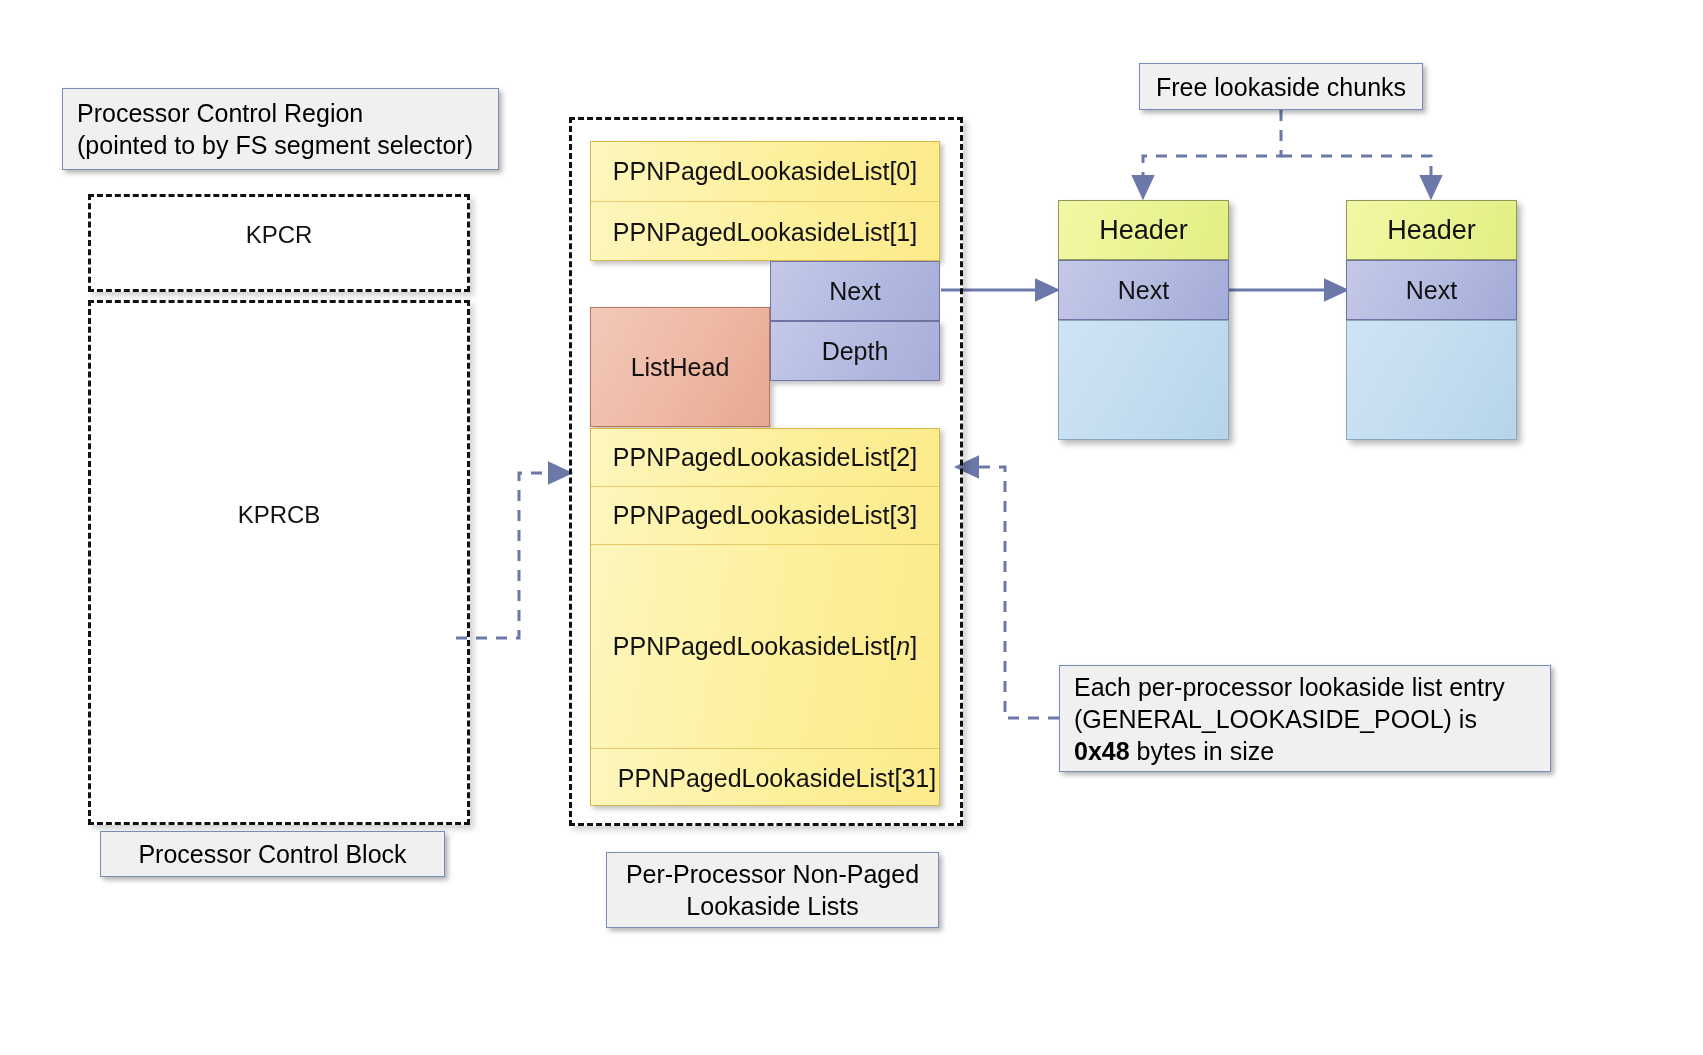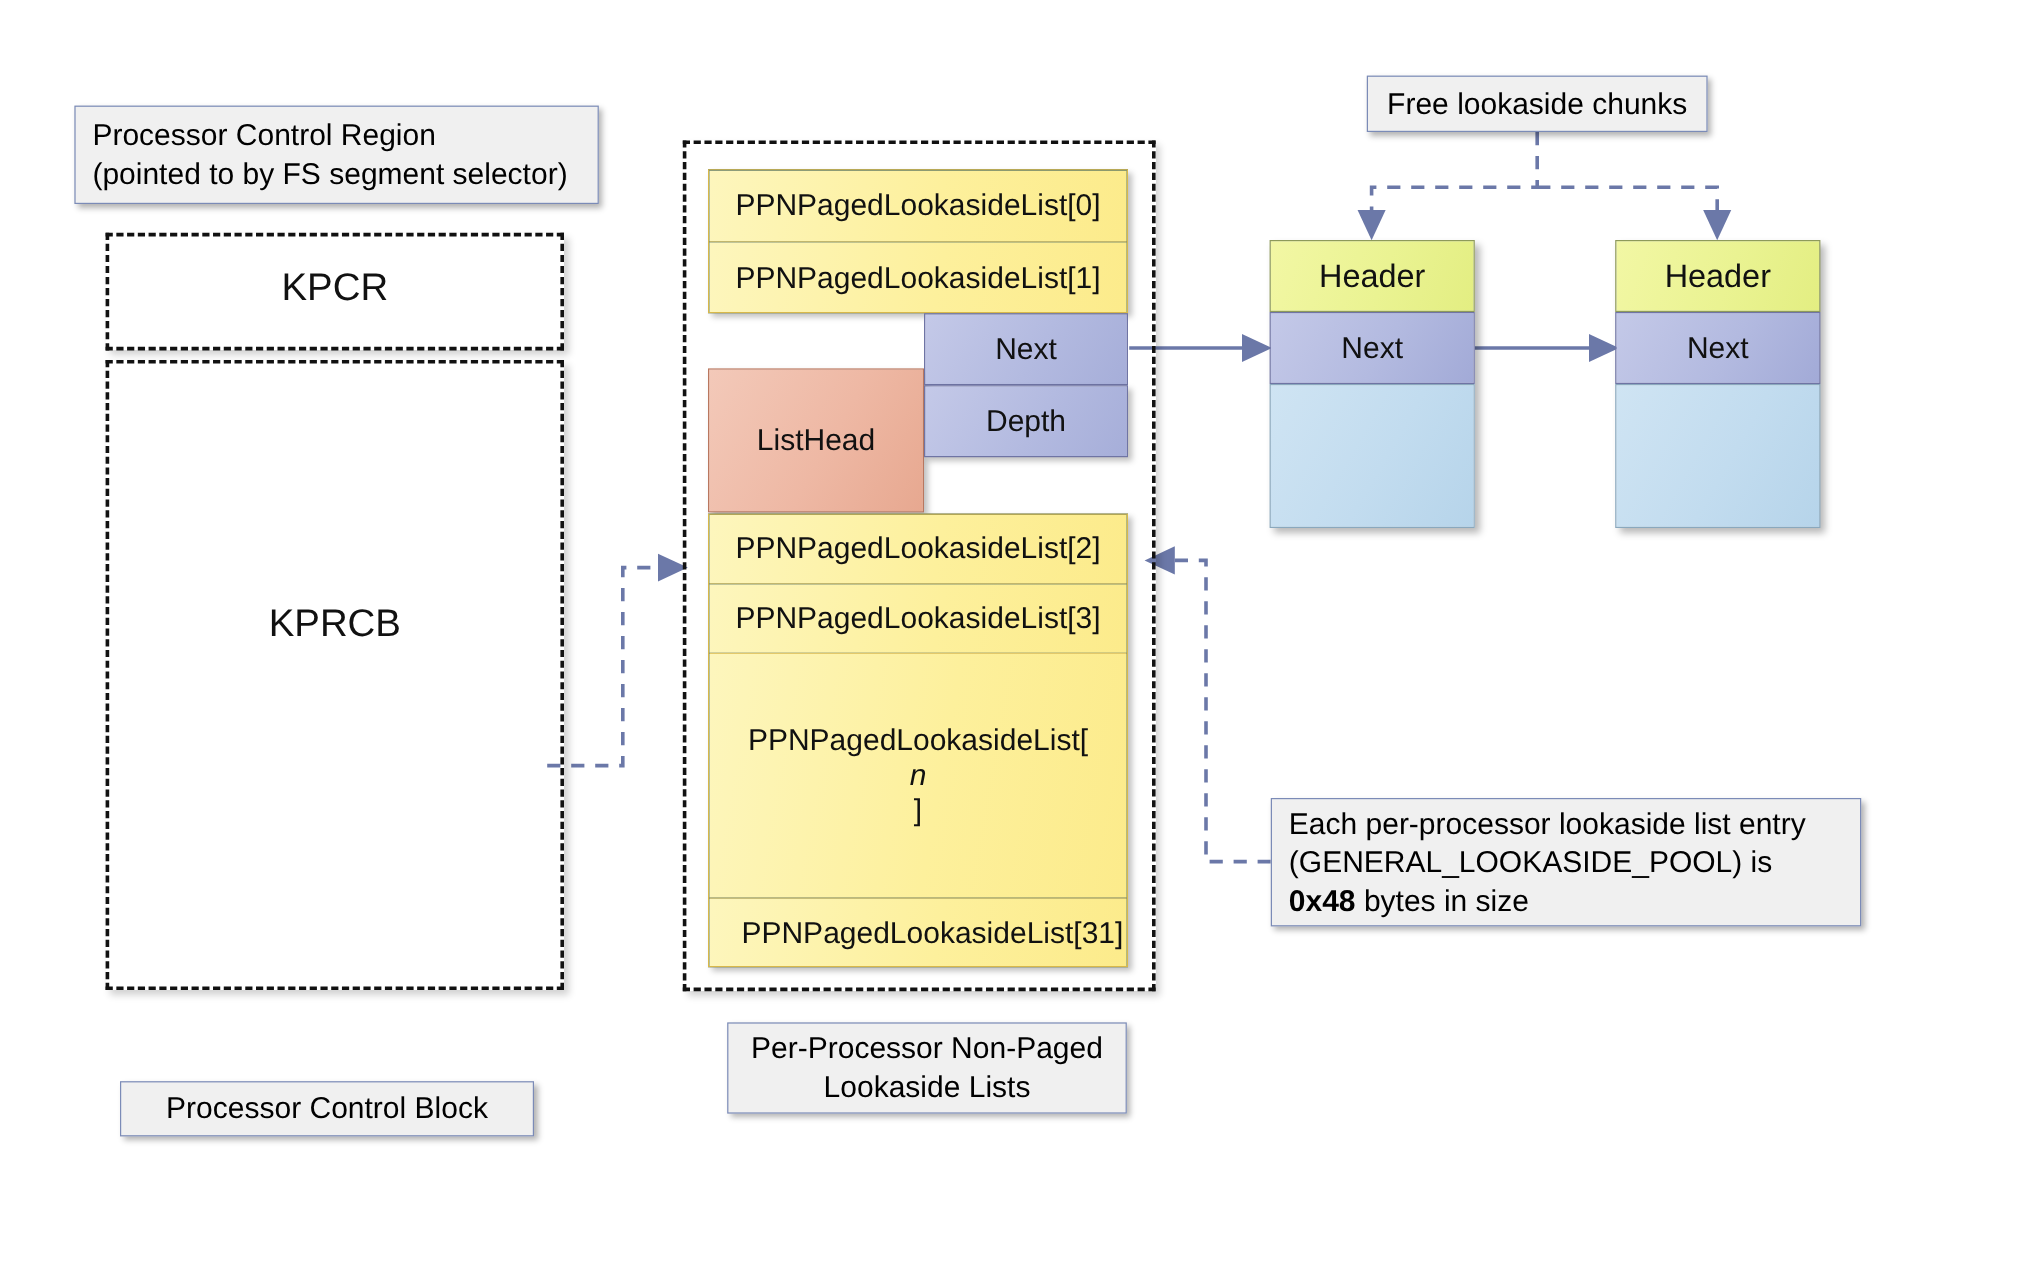--- a/index.html
+++ b/index.html
@@ -23,21 +23,21 @@
   .callout.center{justify-content:center;text-align:center;}
 
   
   .dashedbox{
     border:3.5px dashed #111;
     background:transparent;
     box-shadow:4px 4px 6px rgba(0,0,0,0.18);
   }
   .dashedbox .region-title{
     position:absolute;left:0;width:100%;text-align:center;
-    font-size:32px;color:#111;
+    font-size:24px;color:#111;
   }
 
   
   .ystack{
     box-sizing:border-box;
     border:1px solid #d8b84a;
     box-shadow:3px 3px 5px rgba(0,0,0,0.25);
     background:#0c4a6e;
     overflow:hidden;
   }
@@ -138,21 +138,21 @@
 
   <div class="abs dashedbox" style="left:88px;top:194px;width:382px;height:98px;">
     <div class="region-title" style="top:24px;">KPCR</div>
   </div>
 
   <div class="abs dashedbox" style="left:88px;top:300px;width:382px;height:525px;">
     <div class="region-title" style="top:198px;">KPRCB</div>
   </div>
 
 
-  <div class="abs callout center" style="left:100px;top:901px;width:345px;height:46px;text-align:center;">
+  <div class="abs callout center" style="left:100px;top:831px;width:345px;height:46px;text-align:center;">
     <span>Processor Control Block</span>
   </div>
 
   <div class="abs dashedbox" style="left:569px;top:117px;width:394px;height:709px;"></div>
 
   <div class="abs ystack" style="left:590px;top:141px;width:350px;height:120px;">
     <div class="yrow" style="height:60px;">PPNPagedLookasideList[0]</div>
     <div class="yrow" style="height:60px;">PPNPagedLookasideList[1]</div>
   </div>
 
@@ -162,21 +162,21 @@
   <div class="abs prow" style="left:770px;top:261px;width:170px;height:60px;">
     <span>Next</span>
   </div>
   <div class="abs prow" style="left:770px;top:321px;width:170px;height:60px;box-shadow:3px 3px 5px rgba(0,0,0,0.25);">
     <span>Depth</span>
   </div>
 
   <div class="abs ystack" style="left:590px;top:428px;width:350px;height:378px;">
     <div class="yrow" style="height:58px;">PPNPagedLookasideList[2]</div>
     <div class="yrow" style="height:58px;">PPNPagedLookasideList[3]</div>
-    <div class="yrow" style="height:204px;flex-direction:column;">
+    <div class="yrow" style="height:204px;">
       <span>PPNPagedLookasideList[</span>
         <i>n</i>
         <span>]</span>
     </div>
     <div class="yrow" style="height:58px;padding-left:24px;">PPNPagedLookasideList[31]</div>
   </div>
 
   <div class="abs callout center" style="left:606px;top:852px;width:333px;height:76px;flex-direction:column;justify-content:center;">
     <div>Per-Processor Non-Paged</div>
     <div>Lookaside Lists</div>

